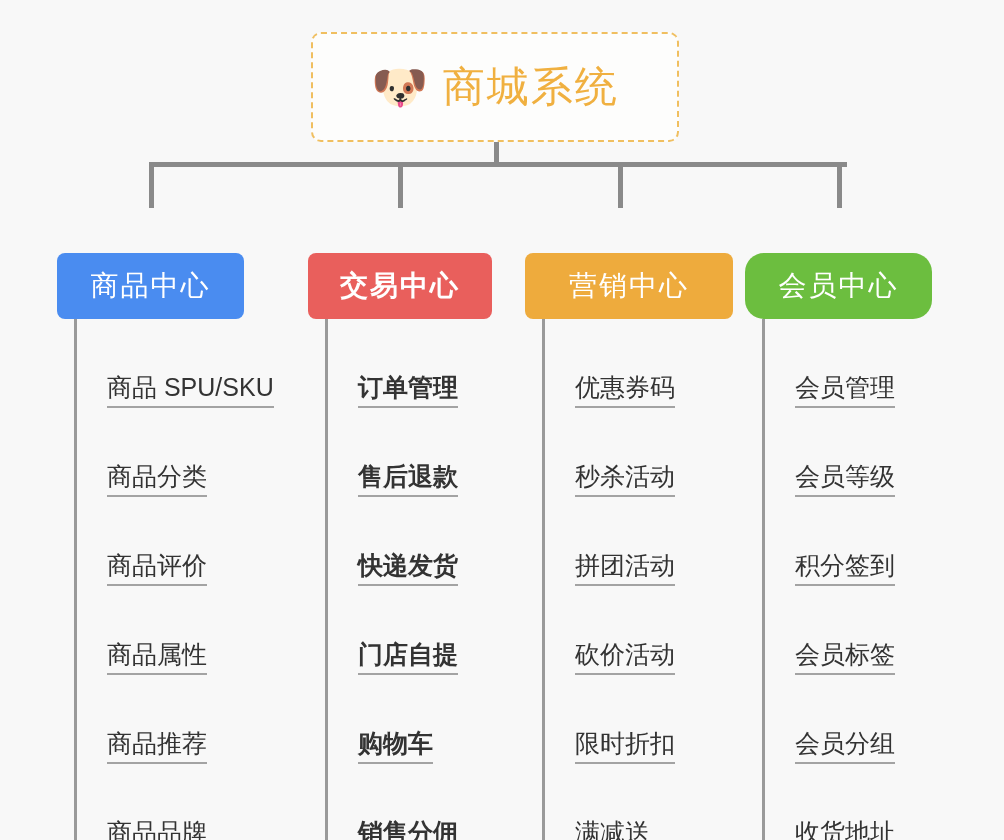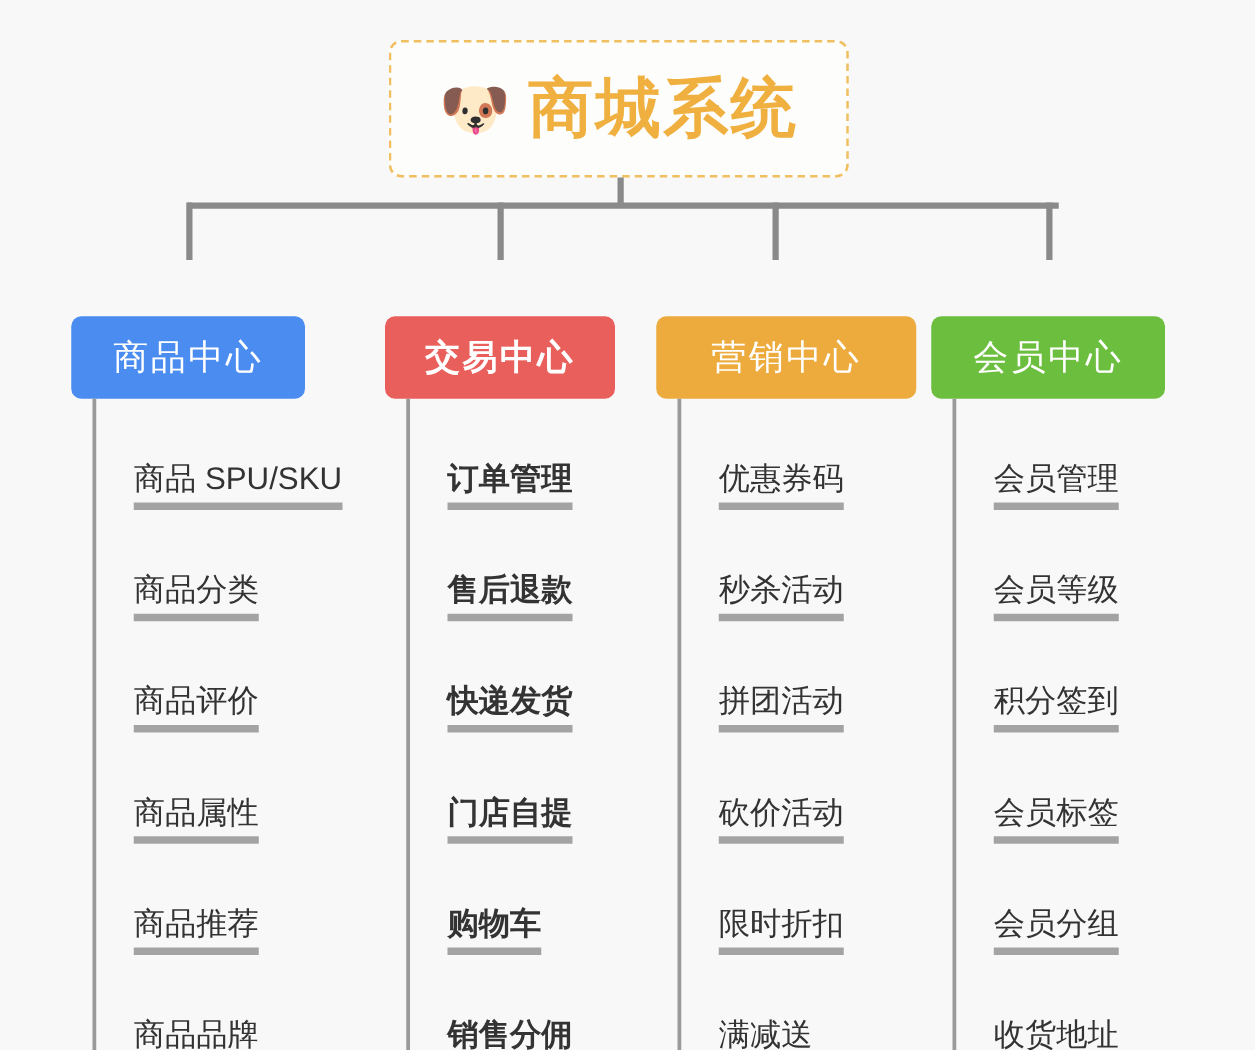--- a/index.html
+++ b/index.html
@@ -35,25 +35,24 @@
     align-items: center;
     justify-content: center;
     gap: 14px;
   }
   .root-emoji {
     font-size: 46px;
     line-height: 1;
     display: block;
   }
   .root-title {
-    font-size: 52px;
+    font-size: 42px;
     color: #f0b040;
     letter-spacing: 2px;
     white-space: nowrap;
-    font-weight: bold;
   }
 
   
   .conn {
     position: absolute;
     background: #8a8a8a;
   }
   .conn-v-root {
     left: 494px;
     top: 142px;
@@ -100,21 +99,21 @@
   .leaf {
     position: relative;
     height: 89px;
     display: flex;
     align-items: flex-end;
   }
   .leaf-label {
     display: inline-block;
     margin-left: 30px;
     padding-bottom: 4px;
-    border-bottom: 6px solid #a3a3a3;
+    border-bottom: 2px solid #a3a3a3;
     font-size: 25px;
     color: #333333;
     white-space: nowrap;
     line-height: 1.15;
   }
 </style>
 </head>
 <body>
 
 <div id="chart">
@@ -191,21 +190,21 @@
           </div>
           <div class="leaf">
             <span class="leaf-label">限时折扣</span>
           </div>
           <div class="leaf">
             <span class="leaf-label">满减送</span>
           </div>
         </div>
       </div>
       <div class="branch" style="left: 745px; width: 187px;">
-        <div class="branch-header" style="background: rgb(108, 190, 63); width: 187px;">会员中心</div>
+        <div class="branch-header" style="background: rgb(108, 190, 63); width: 187px; border-radius: 19px;">会员中心</div>
         <div class="branch-body">
           <div class="leaf">
             <span class="leaf-label">会员管理</span>
           </div>
           <div class="leaf">
             <span class="leaf-label">会员等级</span>
           </div>
           <div class="leaf">
             <span class="leaf-label">积分签到</span>
           </div>

